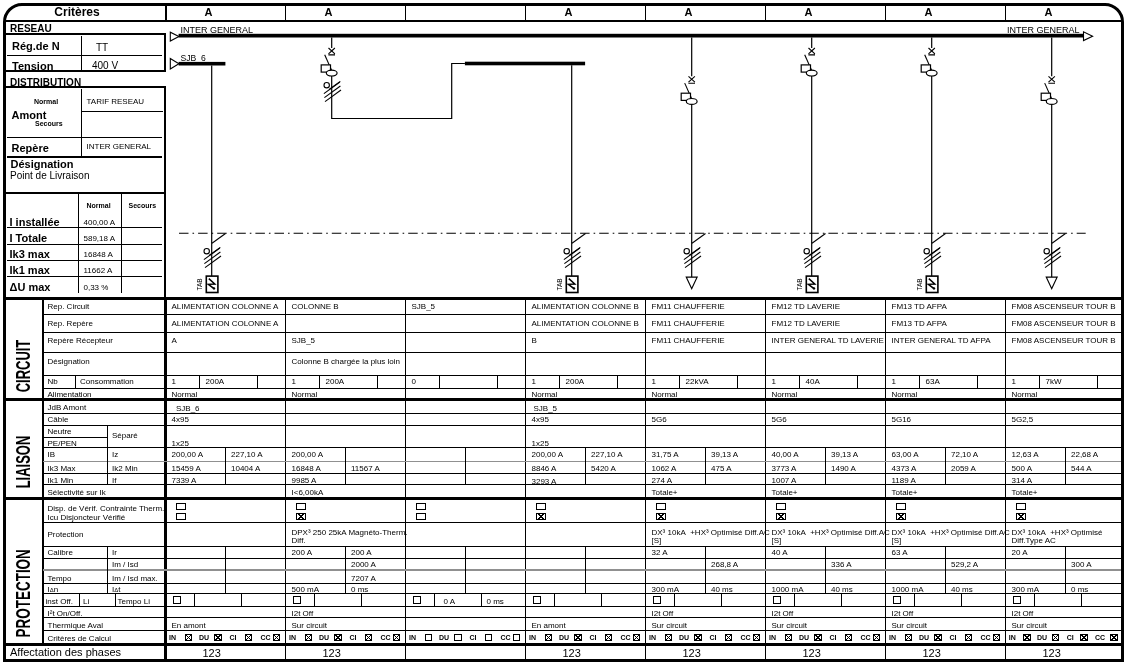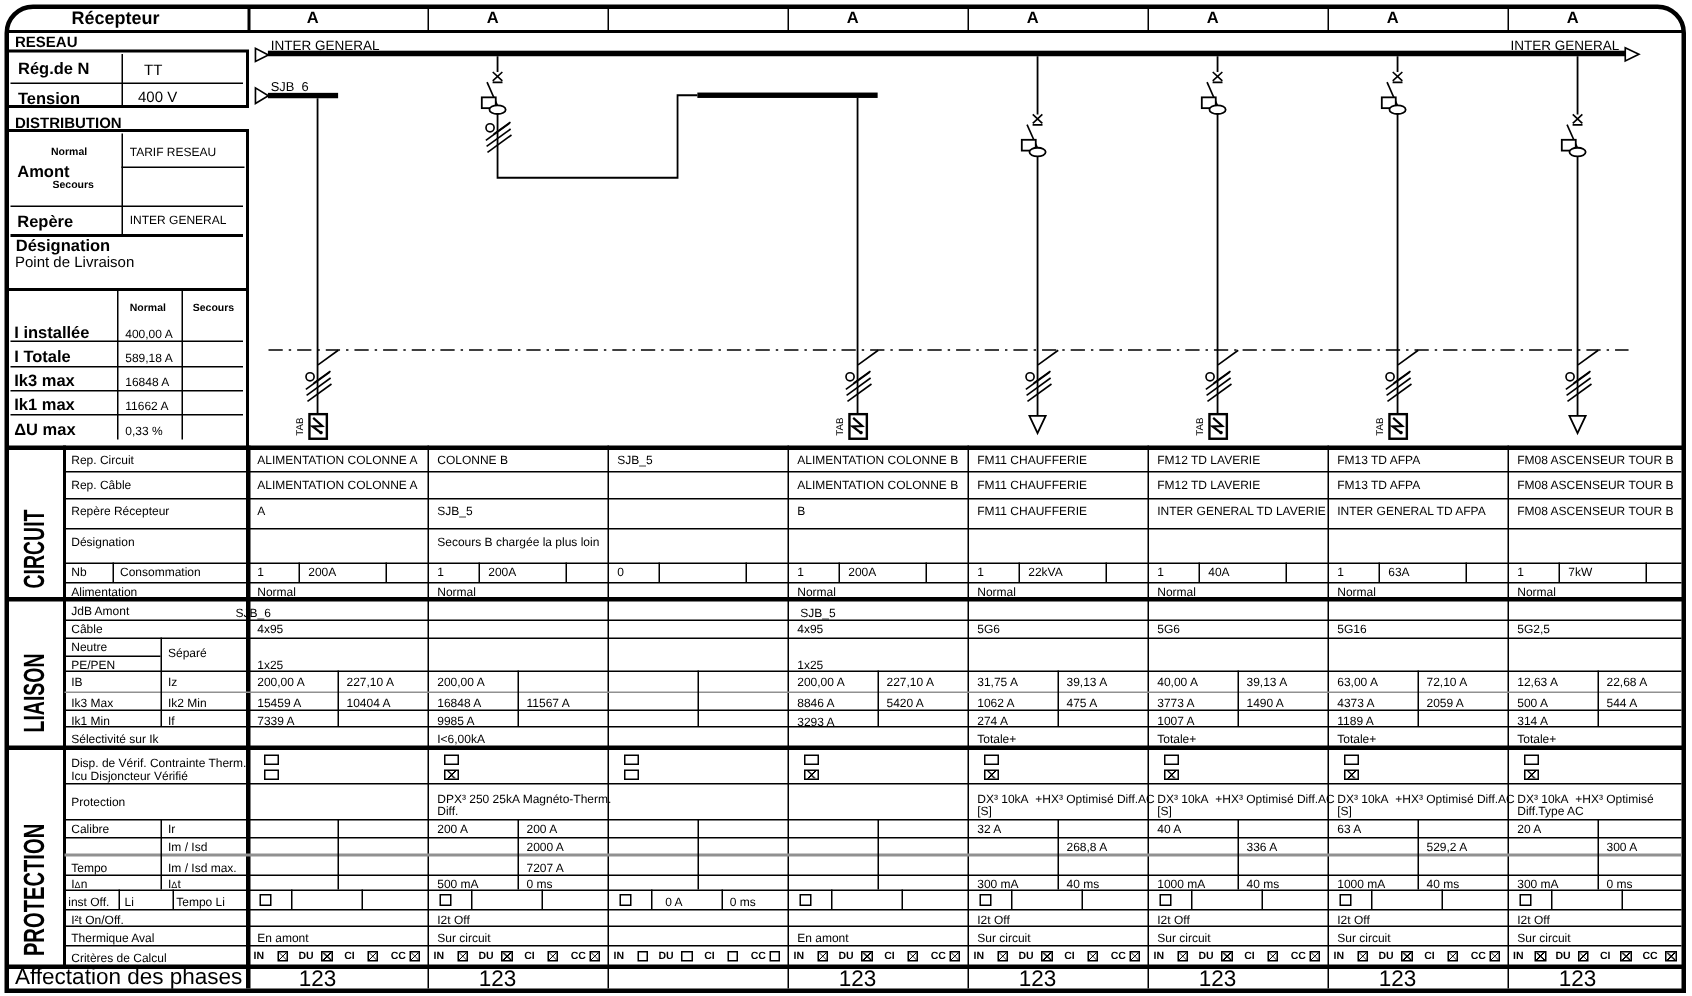--- a/index.html
+++ b/index.html
@@ -1,21 +1,21 @@
 <!DOCTYPE html>
 <html><head><meta charset="utf-8"><title>Schema unifilaire</title><style>
 html,body{margin:0;padding:0;background:#fff}
 #pg{position:relative;width:1128px;height:664px;background:#fff;font-family:"Liberation Sans",sans-serif;overflow:hidden}
 .ln{position:absolute;background:#000}
 .t8{position:absolute;font-size:8px;line-height:9px;white-space:nowrap;color:#000}
 .t7b{position:absolute;font-size:7px;line-height:8px;font-weight:bold;white-space:nowrap}
 .t10{position:absolute;font-size:10px;line-height:11px;white-space:nowrap}
 .t10b{position:absolute;font-size:10px;line-height:11px;font-weight:bold;white-space:nowrap}
 .t11b{position:absolute;font-size:11px;line-height:12px;font-weight:bold;white-space:nowrap}
-.t11{position:absolute;font-size:15px;line-height:12px;white-space:nowrap}
+.t11{position:absolute;font-size:11px;line-height:12px;white-space:nowrap}
 .t12b{position:absolute;font-size:12px;line-height:13px;font-weight:bold;white-space:nowrap}
 .ctr{text-align:center}
 .cb{position:absolute;width:5.6px;height:5.6px;border:1.2px solid #000;background:#fff}
 .cb2{position:absolute;width:7.3px;height:5.2px;border:1.3px solid #000;background:#fff}
 .cbB{position:absolute;width:6.2px;height:6.2px;border:1.3px solid #000;background:#fff}
 .x{background-image:linear-gradient(45deg,transparent 45%,#000 45%,#000 55%,transparent 55%),linear-gradient(-45deg,transparent 45%,#000 45%,#000 55%,transparent 55%)}
 .vert{position:absolute;font-weight:bold;white-space:nowrap;transform:rotate(-90deg);transform-origin:center center}
 </style></head><body>
 <div id="pg">
 
@@ -32,21 +32,21 @@
 <div class="ln" style="left:524.6px;top:5px;width:1.8px;height:15.2px"></div>
 
 <div class="ln" style="left:644.6px;top:5px;width:1.8px;height:15.2px"></div>
 
 <div class="ln" style="left:764.6px;top:5px;width:1.8px;height:15.2px"></div>
 
 <div class="ln" style="left:884.6px;top:5px;width:1.8px;height:15.2px"></div>
 
 <div class="ln" style="left:1004.6px;top:5px;width:1.8px;height:15.2px"></div>
 
-<div class="t12b" style="left:45px;top:5.5px;width:64px;text-align:center">Récepteur</div>
+<div class="t12b" style="left:45px;top:5.5px;width:64px;text-align:center">Critères</div>
 
 <div class="t11b ctr" style="left:148.5px;top:5.8px;width:120px">A</div>
 
 <div class="t11b ctr" style="left:268.5px;top:5.8px;width:120px">A</div>
 
 <div class="t11b ctr" style="left:508.5px;top:5.8px;width:120px">A</div>
 
 <div class="t11b ctr" style="left:628.5px;top:5.8px;width:120px">A</div>
 
 <div class="t11b ctr" style="left:748.5px;top:5.8px;width:120px">A</div>
@@ -407,21 +407,21 @@
     <div class="ln" style="left:1080.5px;top:593.4px;width:1.0px;height:12.5px"></div>
 
 <div class="vert" style="left:-38px;top:356px;width:120px;height:20px;text-align:center;font-size:19.5px;transform:rotate(-90deg) scaleX(0.665)">CIRCUIT</div>
 
 <div class="vert" style="left:-38px;top:452px;width:120px;height:20px;text-align:center;font-size:19.5px;transform:rotate(-90deg) scaleX(0.665)">LIAISON</div>
 
 <div class="vert" style="left:-38px;top:585.5px;width:120px;height:20px;text-align:center;font-size:19.5px;transform:rotate(-90deg) scaleX(0.69)">PROTECTION</div>
 
 <div class="t8" style="left:47.5px;top:302.0px">Rep. Circuit</div>
 
-<div class="t8" style="left:47.5px;top:318.6px">Rep. Câble</div>
+<div class="t8" style="left:47.5px;top:318.6px">Rep. Repère</div>
 
 <div class="t8" style="left:47.5px;top:336.2px">Repère Récepteur</div>
 
 <div class="t8" style="left:47.5px;top:356.8px">Désignation</div>
 
 <div class="t8" style="left:47.5px;top:377.4px">Nb</div>
 
 <div class="t8" style="left:80px;top:377.4px">Consommation</div>
 
 <div class="t8" style="left:47.5px;top:390.0px">Alimentation</div>
@@ -489,21 +489,21 @@
 <div class="t8" style="left:171.5px;top:318.6px">ALIMENTATION COLONNE A</div>
 
 <div class="t8" style="left:171.5px;top:336.2px">A</div>
 
 <div class="t8" style="left:171.5px;top:377.4px">1</div>
 
 <div class="t8" style="left:205.5px;top:377.4px">200A</div>
 
 <div class="t8" style="left:171.5px;top:390.0px">Normal</div>
 
-<div class="t8" style="left:157px;top:403.8px">SJB_6</div>
+<div class="t8" style="left:176px;top:403.8px">SJB_6</div>
 
 <div class="t8" style="left:171.5px;top:415.2px">4x95</div>
 
 <div class="t8" style="left:171.5px;top:439.2px">1x25</div>
 
 <div class="t8" style="left:171.5px;top:450.2px">200,00 A</div>
 
 <div class="t8" style="left:231.0px;top:450.2px">227,10 A</div>
 
 <div class="t8" style="left:171.5px;top:464.0px">15459 A</div>
@@ -528,21 +528,21 @@
     <div class="cb x" style="left:244.5px;top:633.5px"></div>
     <div class="t7b" style="left:260.5px;top:633.8px">CC</div>
     <div class="cb x" style="left:272.5px;top:633.5px"></div>
 
 <div class="t11 ctr" style="left:151.7px;top:646.6px;width:120px">123</div>
 
 <div class="t8" style="left:291.5px;top:302.0px">COLONNE B</div>
 
 <div class="t8" style="left:291.5px;top:336.2px">SJB_5</div>
 
-<div class="t8" style="left:291.5px;top:356.8px">Secours B chargée la plus loin</div>
+<div class="t8" style="left:291.5px;top:356.8px">Colonne B chargée la plus loin</div>
 
 <div class="t8" style="left:291.5px;top:377.4px">1</div>
 
 <div class="t8" style="left:325.5px;top:377.4px">200A</div>
 
 <div class="t8" style="left:291.5px;top:390.0px">Normal</div>
 
 <div class="t8" style="left:291.5px;top:450.2px">200,00 A</div>
 
 <div class="t8" style="left:291.5px;top:464.0px">16848 A</div>

